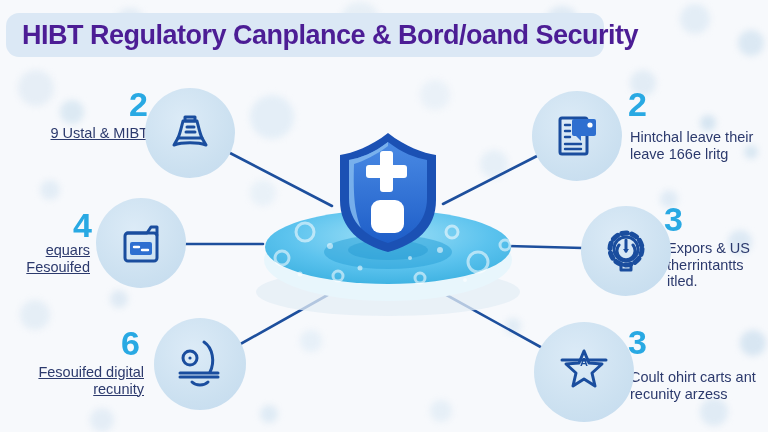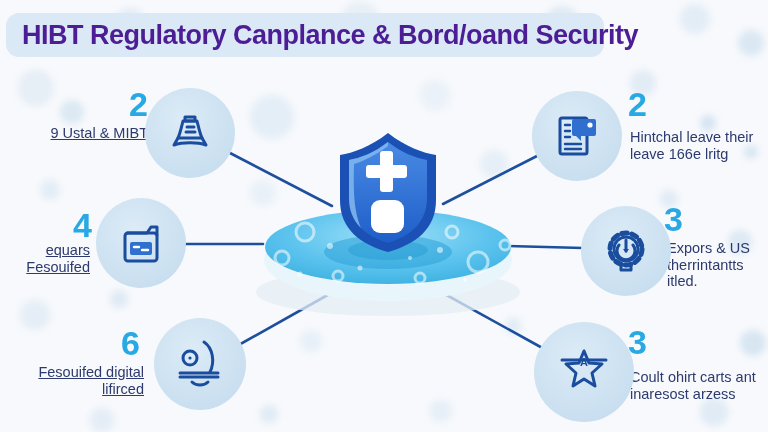--- a/index.html
+++ b/index.html
@@ -192,21 +192,21 @@
         <line x1="19" y1="30" x2="24" y2="30" stroke="#ffffff" stroke-width="2.4"></line>
         <line x1="27" y1="33" x2="33" y2="33" stroke="#ffffff" stroke-width="2.4"></line>
       </svg>
     </div>
   </div>
 
   <div class="node">
     <div class="num num-l3">6</div>
     <div class="label right-align lbl-l3">
       <div>Fesouifed digital</div>
-      <div>lifirced</div>
+      <div>recunity</div>
     </div>
     <div class="icon-circle circ-l3">
       <svg width="56" height="56" viewBox="0 0 56 56" fill="none" stroke="#1a4d9e" stroke-width="3" stroke-linecap="round" stroke-linejoin="round">
         <circle cx="18" cy="22" r="7"></circle>
         <circle cx="18" cy="22" r="1.6" fill="#1a4d9e" stroke="none"></circle>
         <path d="M32 6 C41 12 43 26 38 36"></path>
         <line x1="8" y1="37" x2="46" y2="37"></line>
         <line x1="8" y1="41" x2="46" y2="41"></line>
         <path d="M20 46 C24 50 32 50 36 46"></path>
       </svg>
@@ -250,21 +250,21 @@
         <path d="M24 25 l3 4 l3 -4" fill="#1a4d9e" stroke="none"></path>
         <path d="M22 41 h10 v5 h-10 z" stroke-width="3"></path>
       </svg>
     </div>
   </div>
 
   <div class="node">
     <div class="num num-r3">3</div>
     <div class="label left-align lbl-r3">
       <div>Coult ohirt carts ant</div>
-      <div>inaresost arzess</div>
+      <div>recunity arzess</div>
     </div>
     <div class="icon-circle circ-r3">
       <svg width="58" height="58" viewBox="0 0 58 58" fill="none" stroke="#1a4d9e" stroke-width="3" stroke-linecap="round" stroke-linejoin="round">
         <path d="M29 8 L34 20 L47 21 L37 30 L40 43 L29 36 L18 43 L21 30 L11 21 L24 20 Z"></path>
         <line x1="7" y1="17" x2="51" y2="17"></line>
         <text x="29" y="23" font-size="11" font-weight="bold" fill="#1a4d9e" stroke="none" text-anchor="middle" font-family="Liberation Sans, sans-serif">A</text>
       </svg>
     </div>
   </div>
 

